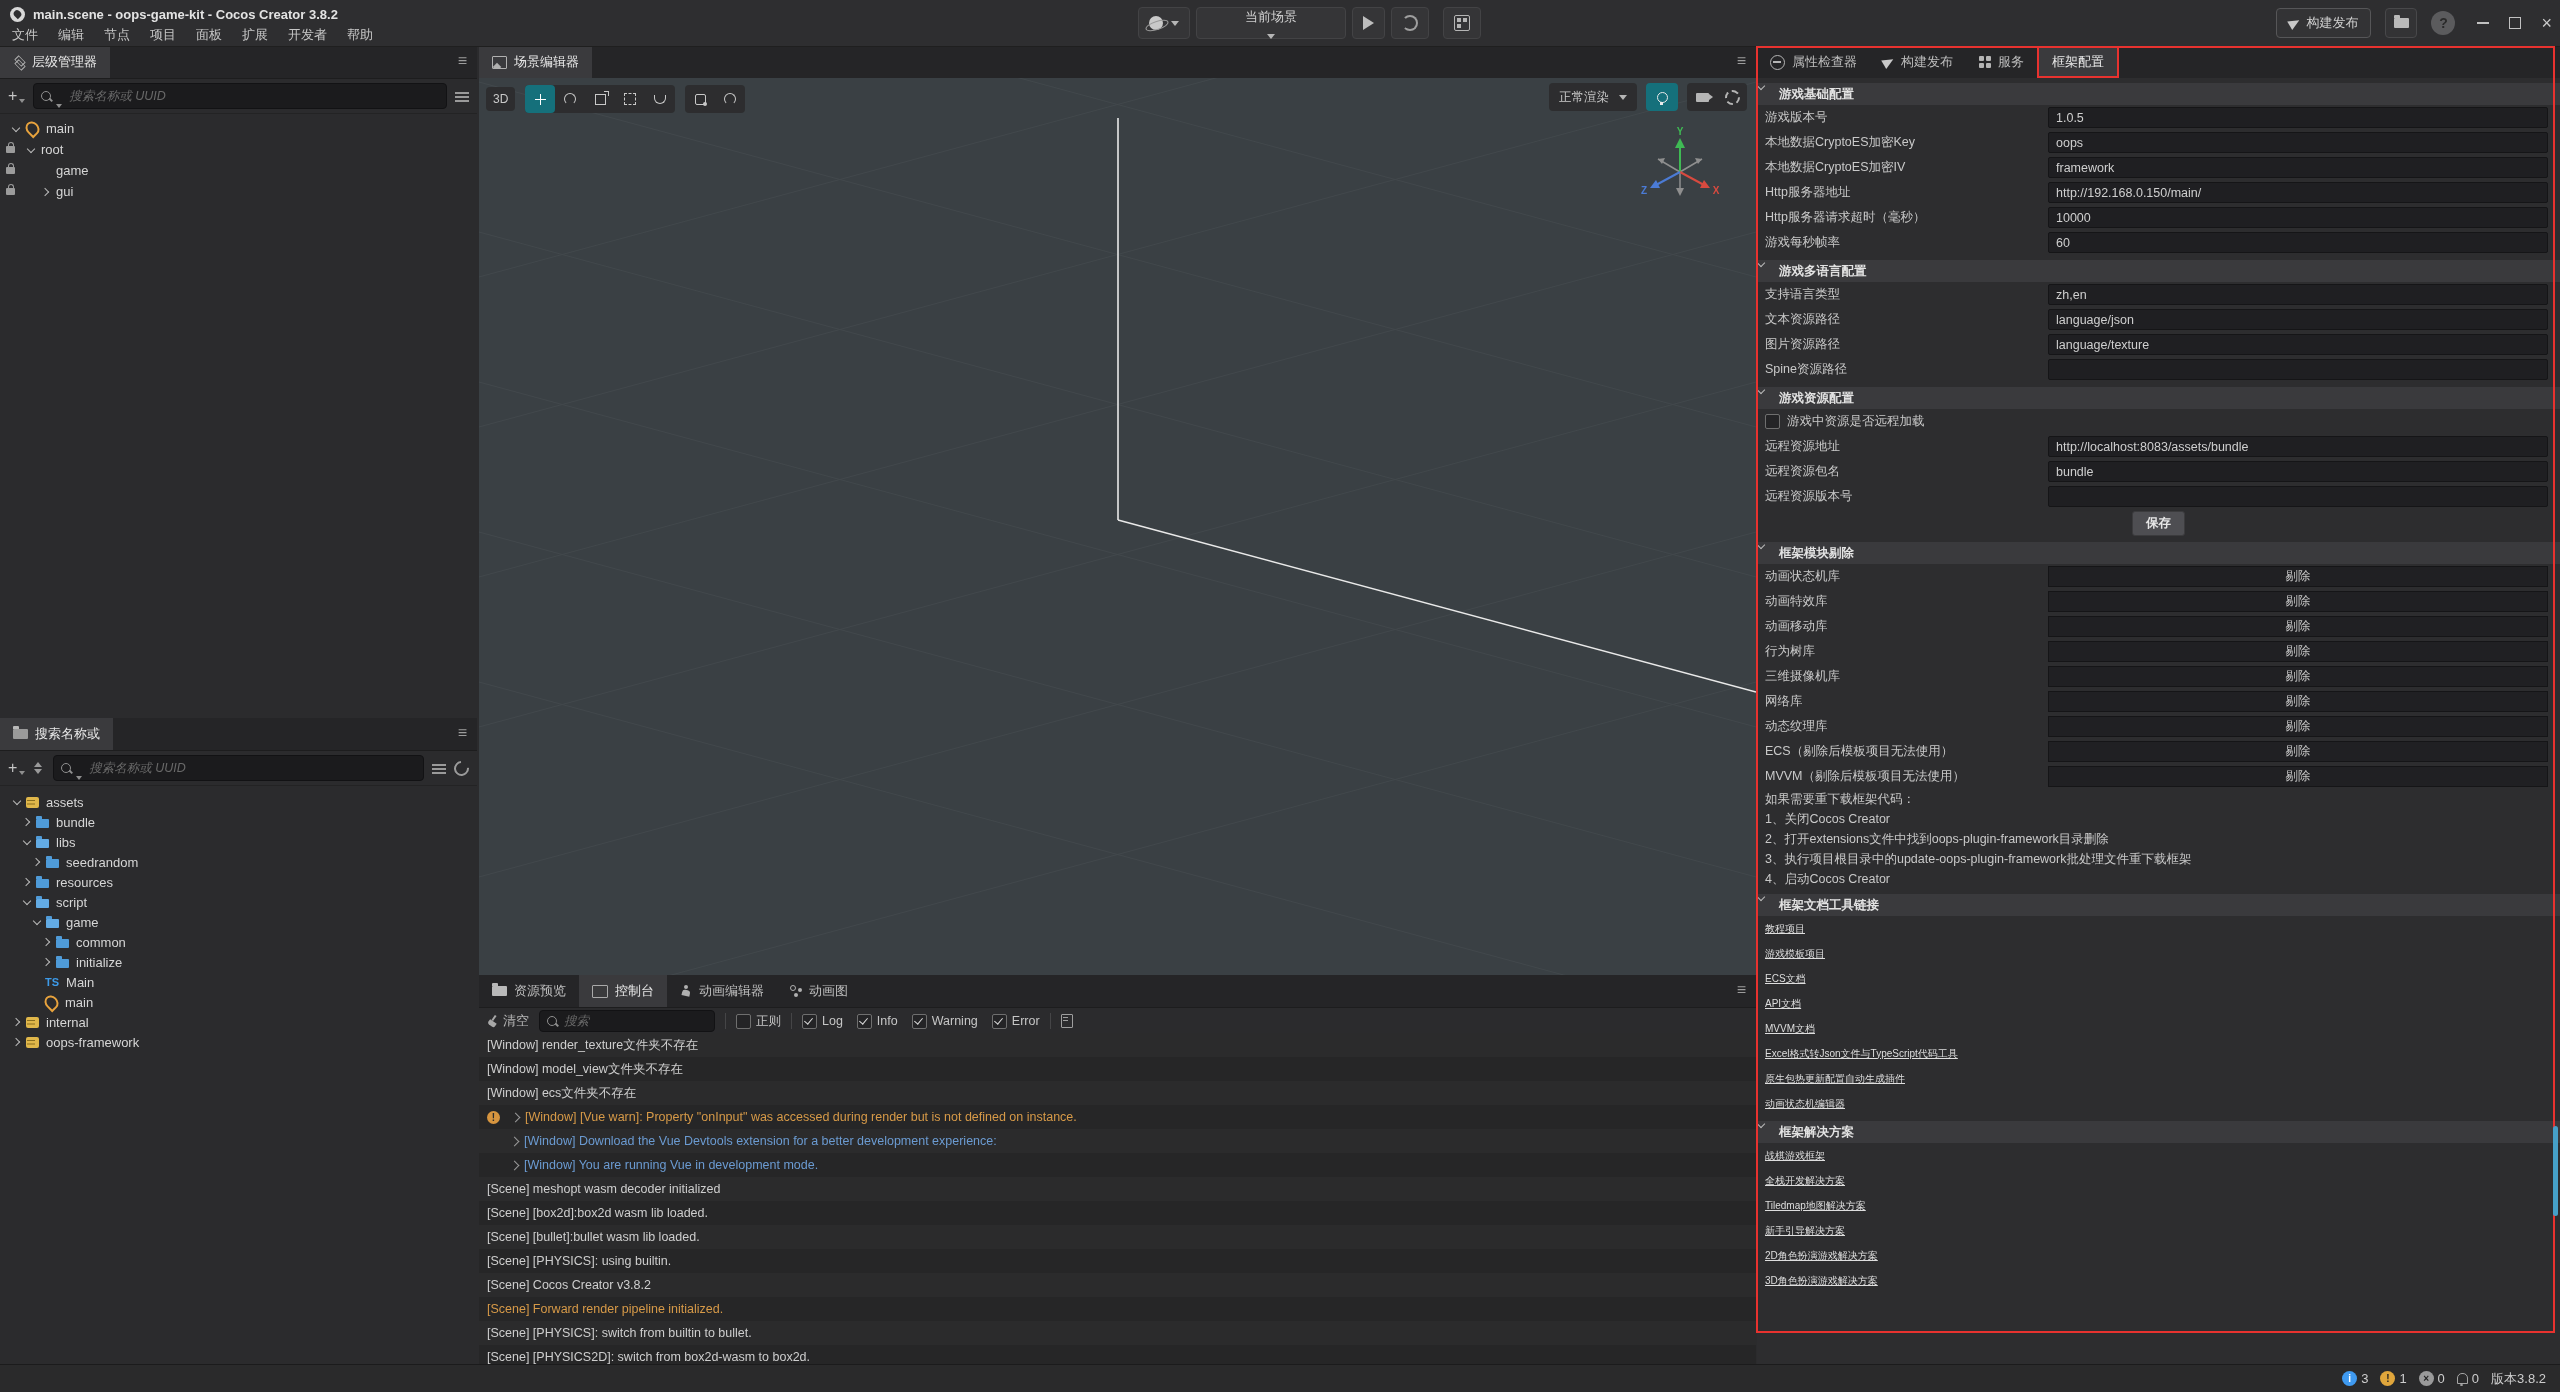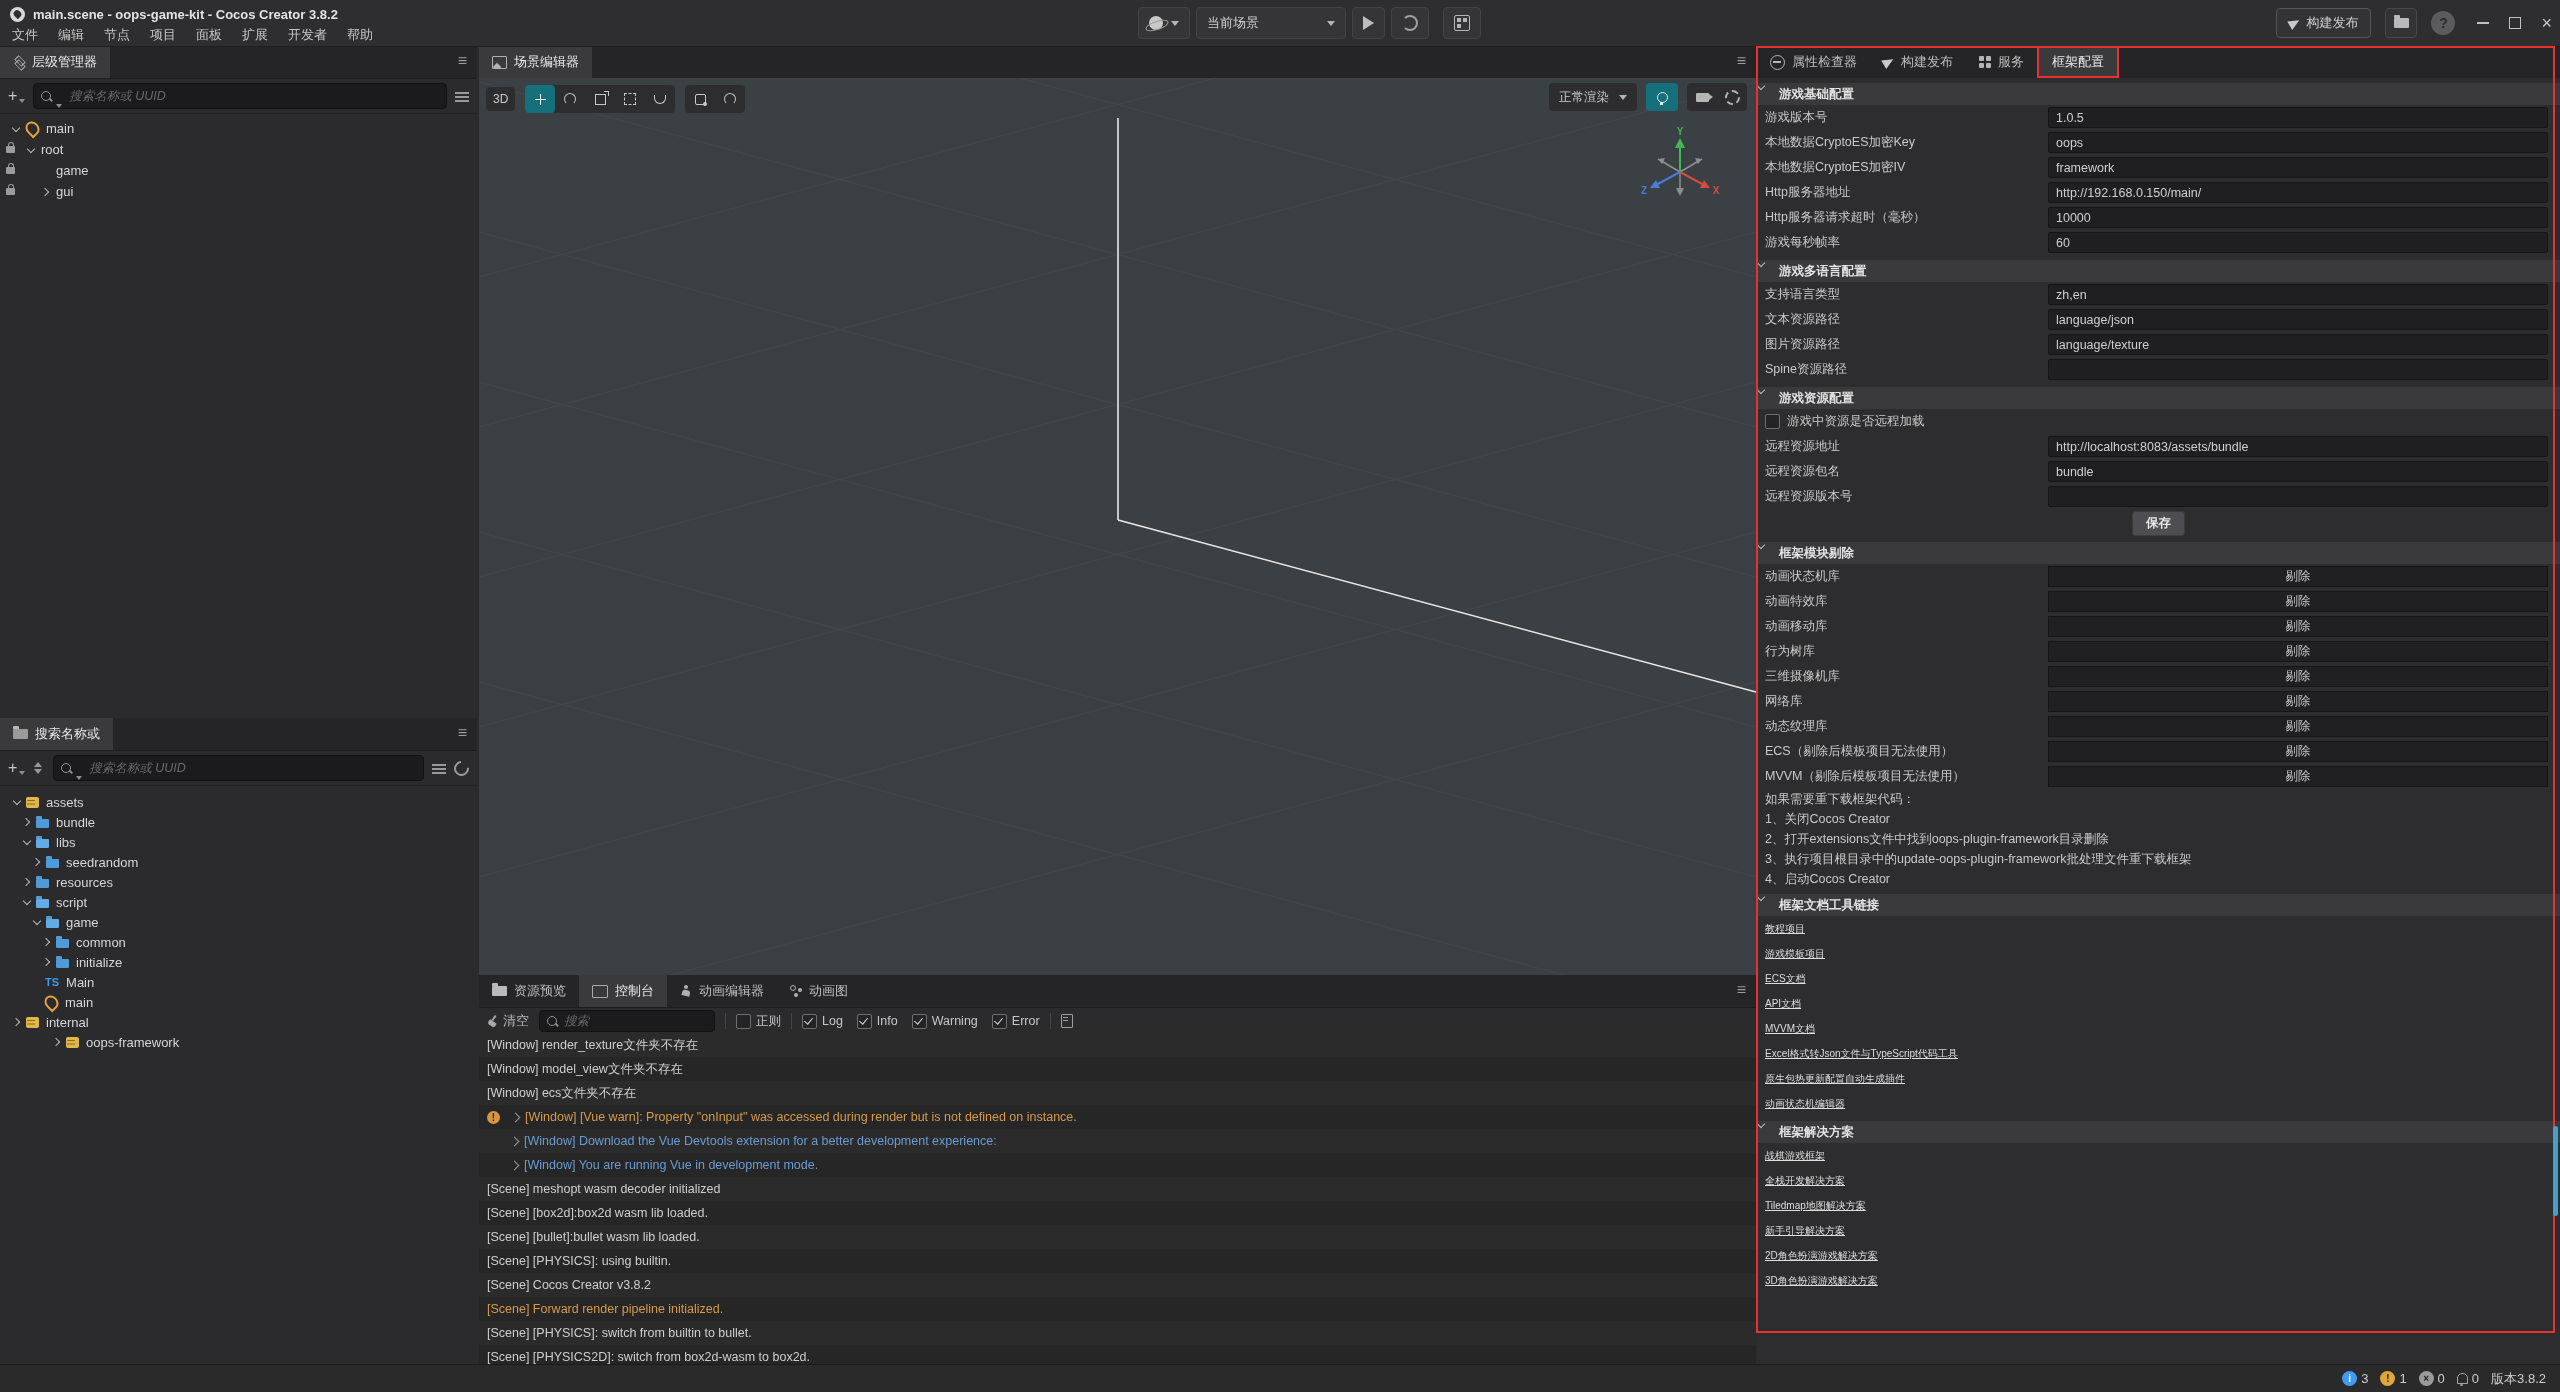--- a/index.html
+++ b/index.html
@@ -10,21 +10,21 @@
   .logo{width:15px;height:15px;border-radius:50%;background:#d8d8d8;position:relative;}
   .logo::after{content:"";position:absolute;left:4px;top:3px;width:7px;height:8px;background:#2e2e30;border-radius:50% 50% 50% 0;transform:rotate(-45deg);}
   .wtitle{color:#e3e3e3;font-weight:bold;font-size:13px;}
   .menu-row{position:absolute;left:2px;top:24px;display:flex;height:22px;align-items:center;}
   .menu-item{padding:0 10px;color:#c6c6c6;font-size:13px;cursor:default;}
   .tb-center{position:absolute;left:1138px;top:7px;display:flex;gap:6px;align-items:center;}
   .tbtn{height:30px;background:#353537;border:1px solid #434345;border-radius:4px;display:flex;align-items:center;gap:8px;padding:0 10px;color:#cfcfcf;}
   .caret{width:0;height:0;border-left:4px solid transparent;border-right:4px solid transparent;border-top:5px solid #b5b5b5;}
   .i-planet{width:14px;height:14px;border-radius:50%;background:#c9c9c9;position:relative;}
   .i-planet::after{content:"";position:absolute;left:-4px;top:5px;width:22px;height:7px;border:1.5px solid #9a9a9a;border-radius:50%;transform:rotate(-18deg);}
-  .scene-select{width:128px;justify-content:space-between;}
+  .scene-select{width:128px;justify-content:space-between;flex-direction:column;}
   .i-play{width:0;height:0;border-top:7px solid transparent;border-bottom:7px solid transparent;border-left:11px solid #bdbdbd;}
   .i-restart{width:12px;height:12px;border:2px solid #9f9f9f;border-radius:50%;border-left-color:transparent;}
   .i-device{width:14px;height:14px;border:1.5px solid #b5b5b5;border-radius:2px;position:relative;}
   .i-device::after{content:"";position:absolute;left:2px;top:2px;width:4px;height:4px;background:#b5b5b5;box-shadow:6px 0 0 #b5b5b5,0 6px 0 #b5b5b5;}
   .tb-right{position:absolute;right:8px;top:8px;display:flex;align-items:center;gap:14px;}
   .build-btn{height:28px;border:1px solid #565658;border-radius:4px;display:flex;align-items:center;gap:6px;padding:0 12px;color:#d0d0d0;background:#333335;}
   .i-plane{width:0;height:0;border-top:5px solid transparent;border-bottom:5px solid transparent;border-left:11px solid #c9c9c9;transform:rotate(-30deg);}
   .icon-btn{width:30px;height:28px;border:1px solid #48484a;border-radius:4px;background:#333335;display:flex;align-items:center;justify-content:center;}
   .i-folder-open{width:15px;height:10px;background:#b9b9b9;border-radius:1px;position:relative;}
   .i-folder-open::before{content:"";position:absolute;top:-3px;left:0;width:6px;height:3px;background:#b9b9b9;border-radius:1px 1px 0 0;}
@@ -328,21 +328,21 @@
         </div>
         <div class="trow" style="height: 20px; padding-left: 45px;">
           <span class="i-flame" style="margin-right: 7px;"></span>
           <span>main</span>
         </div>
         <div class="trow" style="height: 20px; padding-left: 26px;">
           <span class="chev right" style="left: 13px;"></span>
           <span class="i-db" style="margin-right: 7px;"></span>
           <span>internal</span>
         </div>
-        <div class="trow" style="height: 20px; padding-left: 26px; margin-left: 40px;">
+        <div class="trow" style="height: 20px; padding-left: 26px;">
           <span class="chev right" style="left: 13px;"></span>
           <span class="i-db" style="margin-right: 7px;"></span>
           <span>oops-framework</span>
         </div>
       </div>
   </div>
 
   <div class="panel" style="left:479px;top:46px;width:1277px;height:929px;">
     <div class="ptabs">
       <div class="ptab active">

